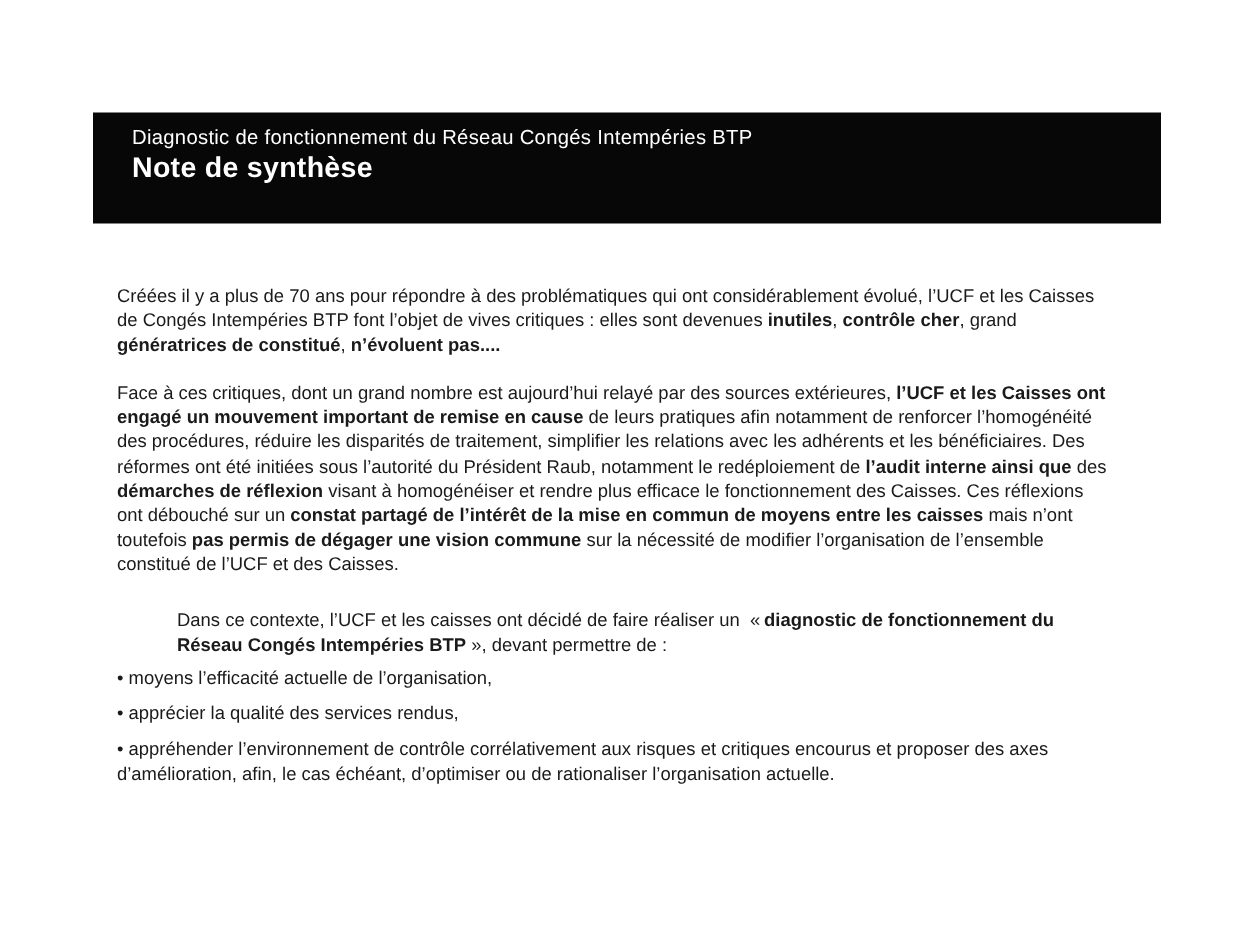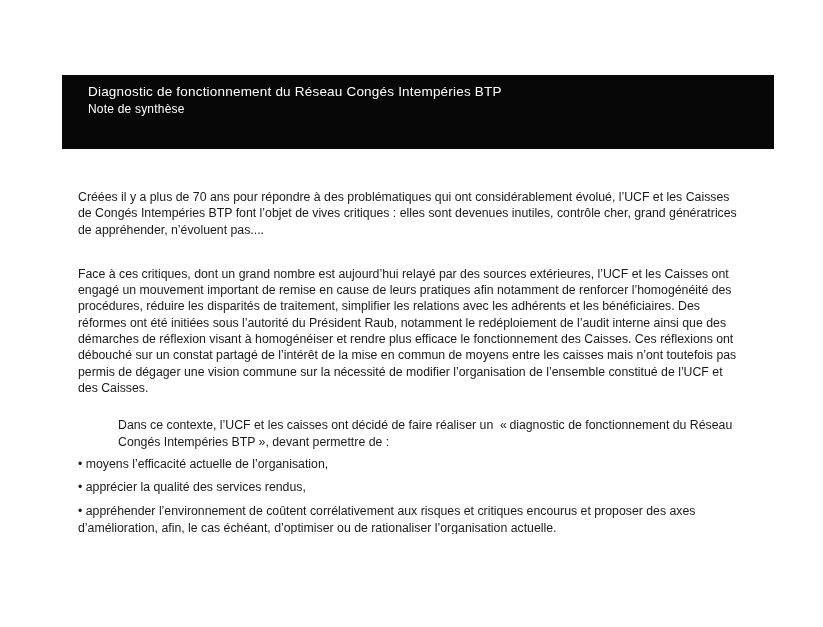--- a/index.html
+++ b/index.html
@@ -6,29 +6,29 @@
   .page {
     position:relative; width:823px; height:534px; background:#ffffff;
     font-family:"Liberation Sans", sans-serif; color:#1b1b1b; overflow:hidden;
   }
   .header-bar {
     position:absolute; left:62px; top:75px; width:712px; height:74px;
     background:#070707; color:#ffffff; box-sizing:border-box;
     padding:9px 10px 0 26px;
   }
   .header-sub  { font-size:13.5px; font-weight:400; letter-spacing:0.2px; }
-  .header-title{ font-size:12px; font-weight:400; margin-top:3px; letter-spacing:0.2px; }
+  .header-title{ font-size:19px; font-weight:700; margin-top:3px; letter-spacing:0.2px; }
 
   .content {
     position:absolute; left:78px; top:189px; width:664px;
     font-size:12.3px; line-height:16.3px; color:#1a1a1a;
   }
   .para { margin:0; }
-  .para b { font-weight:400; }
-  .gap-lg { margin-top:28px; }
+  .para b { font-weight:700; }
+  .gap-lg { margin-top:16px; }
   .gap-md { margin-top:21px;margin-left:40px; }
   .gap-b1 { margin-top:6px; }
   .gap-b2 { margin-top:7px; }
   .gap-b3 { margin-top:8px; }
 
   .footer-divider {
     position:absolute; left:196px; top:541px; width:619px; height:2px;
     background:linear-gradient(90deg,#d2d2d2,#8f8f8f 35%,#2c2c2c 60%,#141414);
   }
   .kpmg { position:absolute; left:74px; top:546px; width:72px; height:28px; }
@@ -49,26 +49,26 @@
 <body>
 
 <div class="page">
 
   <div class="header-bar">
     <div class="header-sub">Diagnostic de fonctionnement du Réseau Congés Intempéries BTP</div>
     <div class="header-title">Note de synthèse</div>
   </div>
 
   <div class="content">
-    <p class="para"><span>Créées il y a plus de 70 ans pour répondre à des problématiques qui ont considérablement évolué, l’UCF et les Caisses de Congés Intempéries BTP font l’objet de vives critiques : elles sont devenues </span><b>inutiles</b><span>, </span><b>contrôle cher</b><span>, grand </span><b>génératrices de appréhender</b><span>, </span><b>n’évoluent pas....</b></p>
+    <p class="para"><span>Créées il y a plus de 70 ans pour répondre à des problématiques qui ont considérablement évolué, l’UCF et les Caisses de Congés Intempéries BTP font l’objet de vives critiques : elles sont devenues </span><b>inutiles</b><span>, </span><b>contrôle cher</b><span>, grand </span><b>génératrices de constitué</b><span>, </span><b>n’évoluent pas....</b></p>
     <p class="para gap-lg"><span>Face à ces critiques, dont un grand nombre est aujourd’hui relayé par des sources extérieures, </span><b>l’UCF et les Caisses ont engagé un mouvement important de remise en cause</b><span> de leurs pratiques afin notamment de renforcer l’homogénéité des procédures, réduire les disparités de traitement, simplifier les relations avec les adhérents et les bénéficiaires. Des réformes ont été initiées sous l’autorité du Président Raub, notamment le redéploiement de </span><b>l’audit interne ainsi que</b><span> des </span><b>démarches de réflexion</b><span> visant à homogénéiser et rendre plus efficace le fonctionnement des Caisses. Ces réflexions ont débouché sur un </span><b>constat partagé de l’intérêt de la mise en commun de moyens entre les caisses</b><span> mais n’ont toutefois </span><b>pas permis de dégager une vision commune</b><span> sur la nécessité de modifier l’organisation de l’ensemble constitué de l’UCF et des Caisses.</span></p>
     <p class="para gap-md"><span>Dans ce contexte, l’UCF et les caisses ont décidé de faire réaliser un &nbsp;« </span><b>diagnostic de fonctionnement du Réseau Congés Intempéries BTP</b><span> », devant permettre de :</span></p>
     <p class="para gap-b1"><span>• moyens l’efficacité actuelle de l’organisation,</span></p>
     <p class="para gap-b2"><span>• apprécier la qualité des services rendus,</span></p>
-    <p class="para gap-b3"><span>• appréhender l’environnement de coûtent corrélativement aux risques et critiques encourus et proposer des axes d’amélioration, afin, le cas échéant, d’optimiser ou de rationaliser l’organisation actuelle.</span></p>
+    <p class="para gap-b3"><span>• appréhender l’environnement de contrôle corrélativement aux risques et critiques encourus et proposer des axes d’amélioration, afin, le cas échéant, d’optimiser ou de rationaliser l’organisation actuelle.</span></p>
   </div>
 
   <div class="footer-divider"></div>
 
   <div class="kpmg">
     <div class="kpmg-blocks">
       <div class="kpmg-block"></div>
       <div class="kpmg-block"></div>
       <div class="kpmg-block"></div>
       <div class="kpmg-block"></div>

